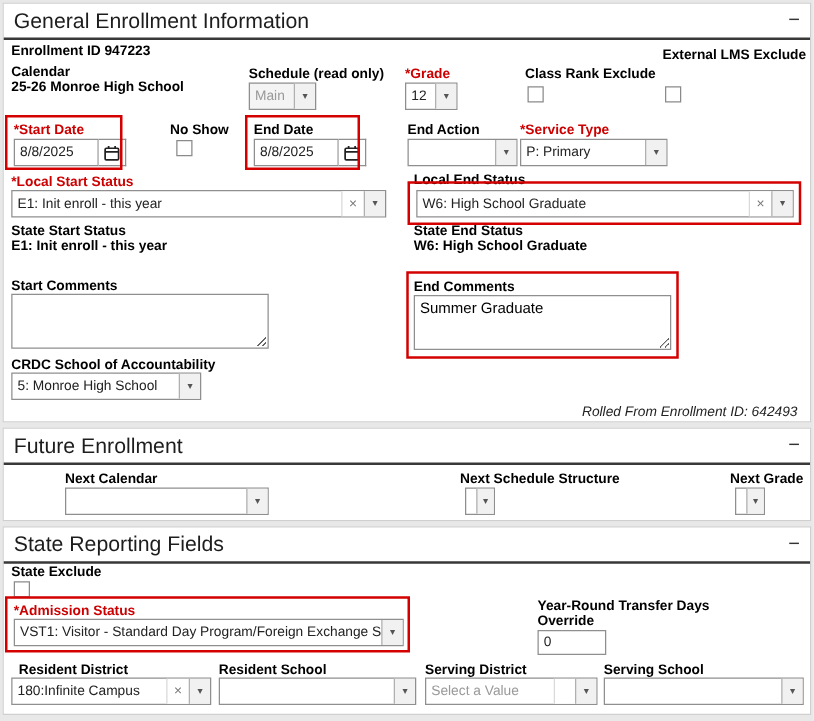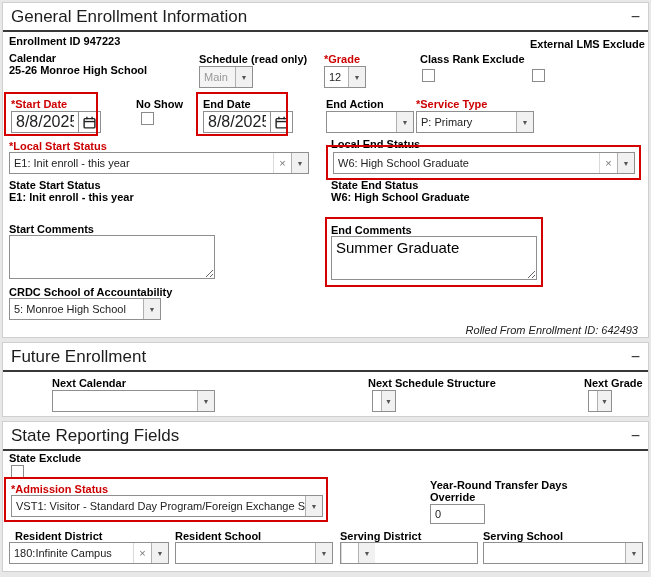--- a/index.html
+++ b/index.html
@@ -57,27 +57,27 @@
     border-left: 1px solid #b0b0b0; background: #f1f1f1; color: #666;
     cursor: pointer;
   }
   .arrow { font-size: 7px; line-height: 7px; color: #555; }
   .checkbox {
     position: absolute; width: 13px; height: 13px;
     border: 1px solid #8a8a8a; background: #fff; cursor: pointer;
   }
   .textarea {
     position: absolute; border: 1px solid #8f8f8f; background: #fff;
-    font-size: 15px; font-family: "Liberation Sans", sans-serif;
+    font-size: 12px; font-family: "Liberation Sans", sans-serif;
     padding: 2px 4px; resize: both; overflow: auto;
   }
   .date-wrap { position: absolute; display: flex; height: 22px; }
   .date-input {
     width: 68px; height: 22px; border: 1px solid #8f8f8f;
-    font-size: 16px; padding: 0 4px; font-family: "Liberation Sans", sans-serif; color: #222;
+    font-size: 11px; padding: 0 4px; font-family: "Liberation Sans", sans-serif; color: #222;
   }
   .cal-btn {
     width: 22px; height: 22px; border: 1px solid #8f8f8f; border-left: none;
     background: #fff; display: flex; align-items: center; justify-content: center;
     cursor: pointer; padding: 0;
   }
   .num-input {
     position: absolute; height: 20px; border: 1px solid #8f8f8f;
     font-size: 11px; padding: 0 4px; font-family: "Liberation Sans", sans-serif; color: #222;
   }
@@ -290,20 +290,21 @@
       <div class="lbl" style="left:172px; top:79px;">Resident School</div>
       <div class="ctl" style="left:172px; top:91px; width:158px;">
         <span class="txt"></span>
         <span class="seg">
             <span class="arrow">▼</span>
           </span>
       </div>
 
       <div class="lbl" style="left:337px; top:79px;">Serving District</div>
       <div class="ctl" style="left:337px; top:91px; width:138px;">
+        <span class="txt muted">Select a Value</span>
         <span class="seg" style="background:#fff; border-left:1px solid #d9d9d9;"></span>
         <span class="seg">
             <span class="arrow">▼</span>
           </span>
       </div>
 
       <div class="lbl" style="left:480px; top:79px;">Serving School</div>
       <div class="ctl" style="left:480px; top:91px; width:160px;">
         <span class="txt"></span>
         <span class="seg">

